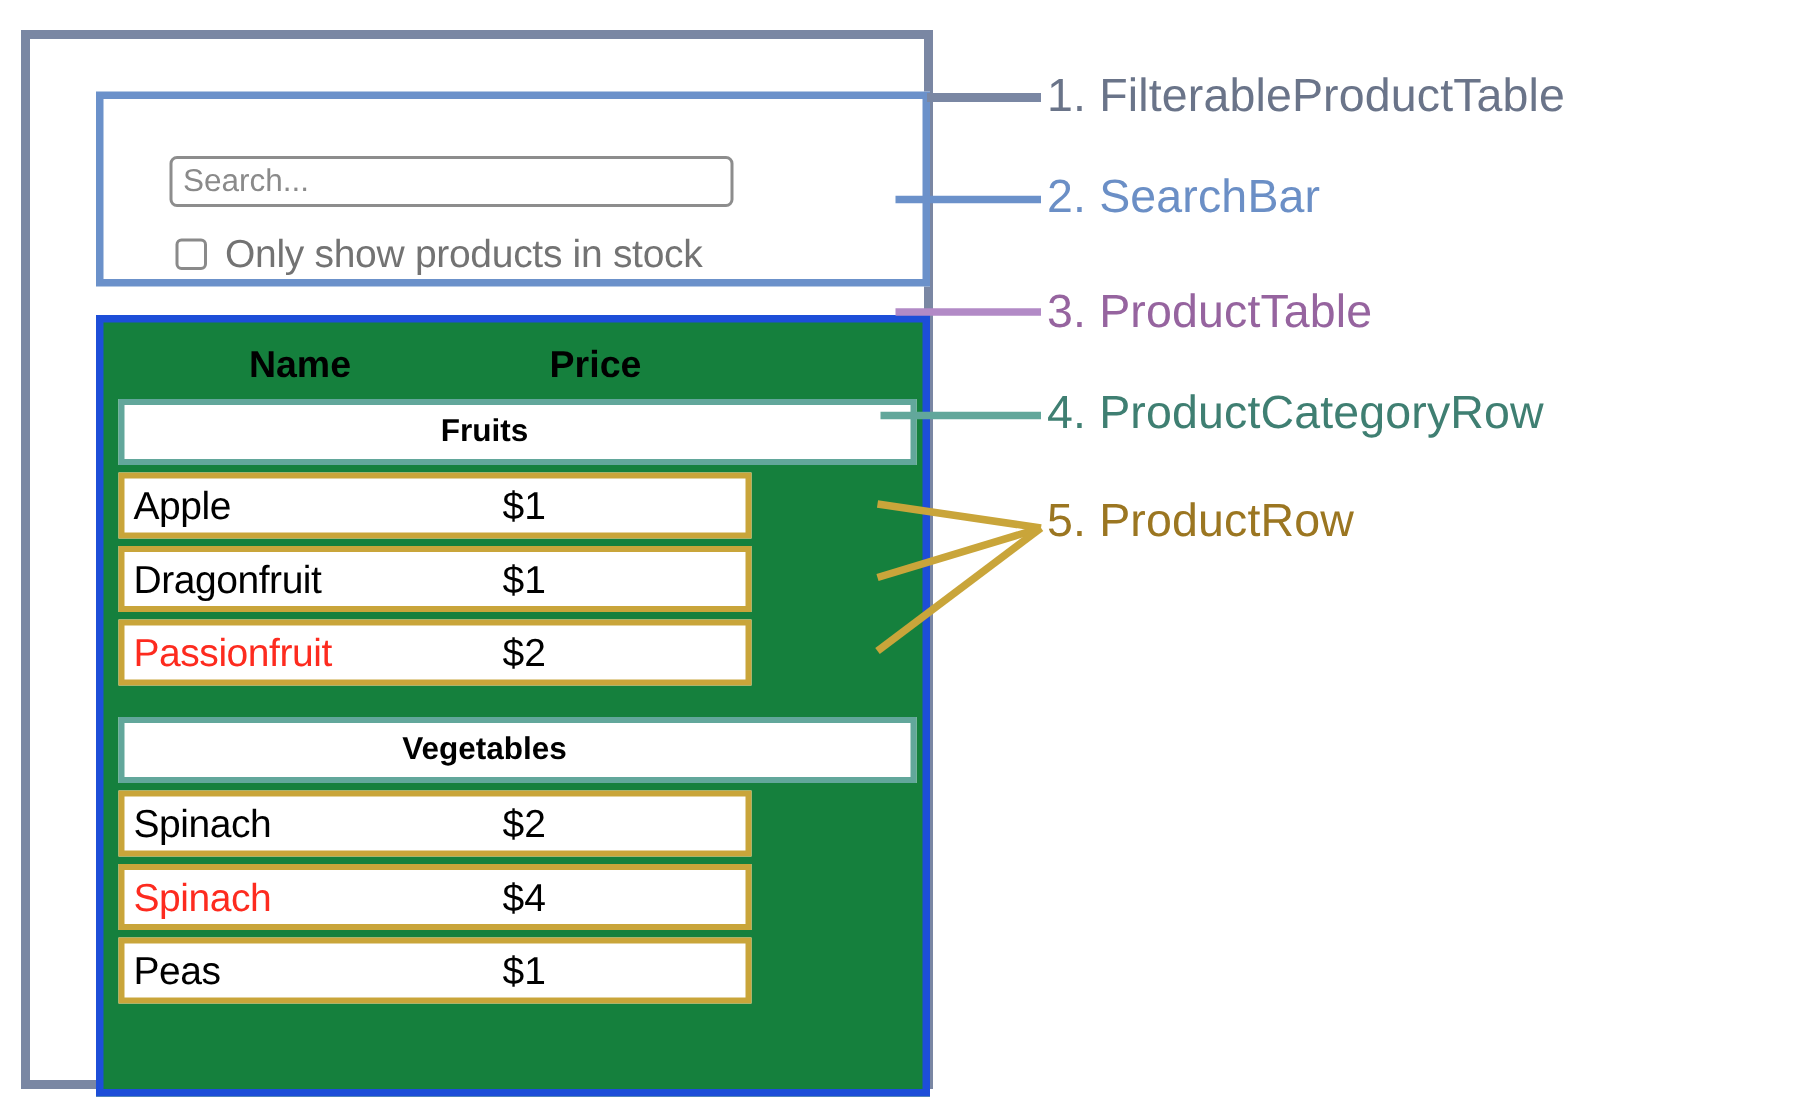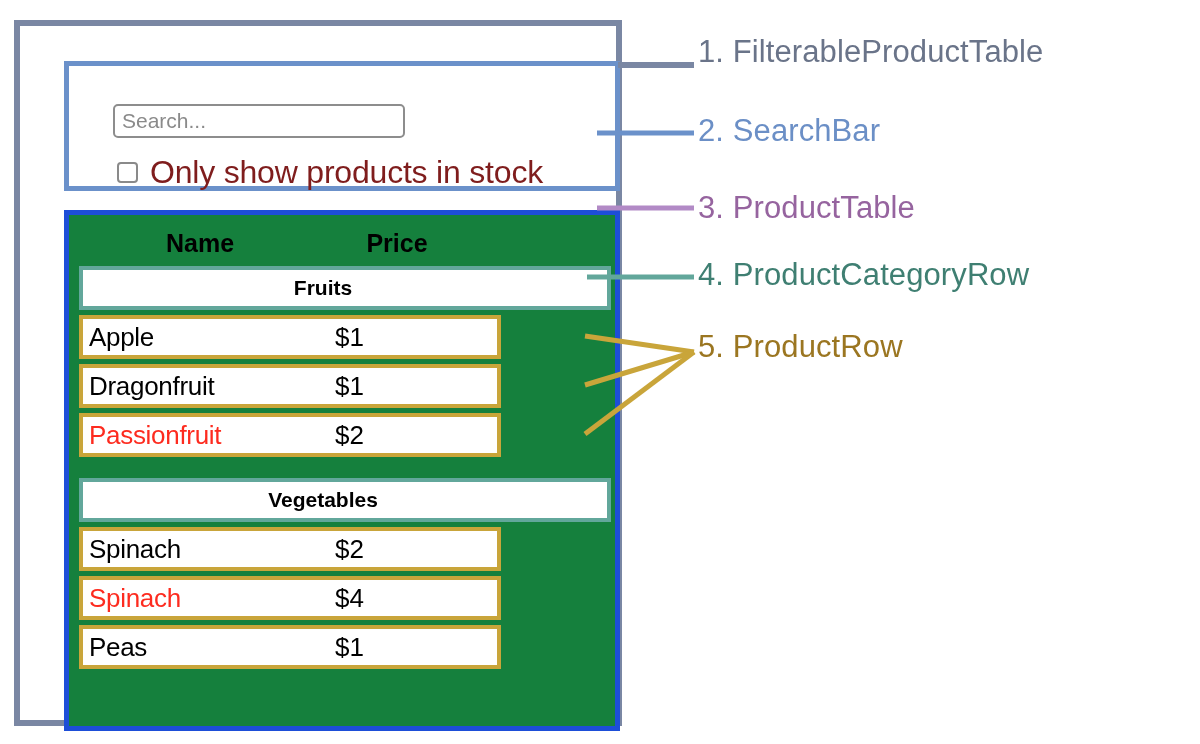--- a/index.html
+++ b/index.html
@@ -44,21 +44,21 @@
     height: 130px;
     border: 5px solid #6b91ca;
     box-sizing: border-box;
     background: #ffffff;
   }
 
   .search-input {
     position: absolute;
     left: 44px;
     top: 38px;
-    width: 292px;
+    width: 376px;
     height: 34px;
     box-sizing: border-box;
     border: 2px solid #8d8d8d;
     border-radius: 5px;
     background: #ffffff;
     font-family: "Liberation Sans", sans-serif;
     font-size: 21px;
     color: #8a8a8a;
     padding: 0 7px;
     line-height: 30px;
@@ -77,22 +77,22 @@
   .checkbox-box {
     width: 21px;
     height: 21px;
     box-sizing: border-box;
     border: 2px solid #8a8a8a;
     border-radius: 4px;
     background: #ffffff;
     flex: 0 0 auto;
   }
   .checkbox-label {
-    font-size: 32px;
-    color: #7f1d1d;
+    font-size: 26px;
+    color: #737373;
     white-space: nowrap;
     letter-spacing: -0.2px;
   }
 
   
   .producttable-box {
     position: absolute;
     left: 44px;
     top: 184px;
     width: 556px;
@@ -176,21 +176,21 @@
   .row-gap { height: 16px; }
 
   
   .callout {
     position: absolute;
     font-family: "Liberation Sans", sans-serif;
     font-size: 31px;
     white-space: nowrap;
     letter-spacing: 0.1px;
   }
-  .c1 { left: 698px; top: 34px;  color: #6a7489; }
+  .c1 { left: 698px; top: 46px;  color: #6a7489; }
   .c2 { left: 698px; top: 113px; color: #6b8fc6; }
   .c3 { left: 698px; top: 190px; color: #96649f; }
   .c4 { left: 698px; top: 257px; color: #3f7f72; }
   .c5 { left: 698px; top: 329px; color: #9b7621; }
 
   svg#leaders {
     position: absolute;
     left: 0; top: 0;
     width: 1200px;
     height: 744px;

